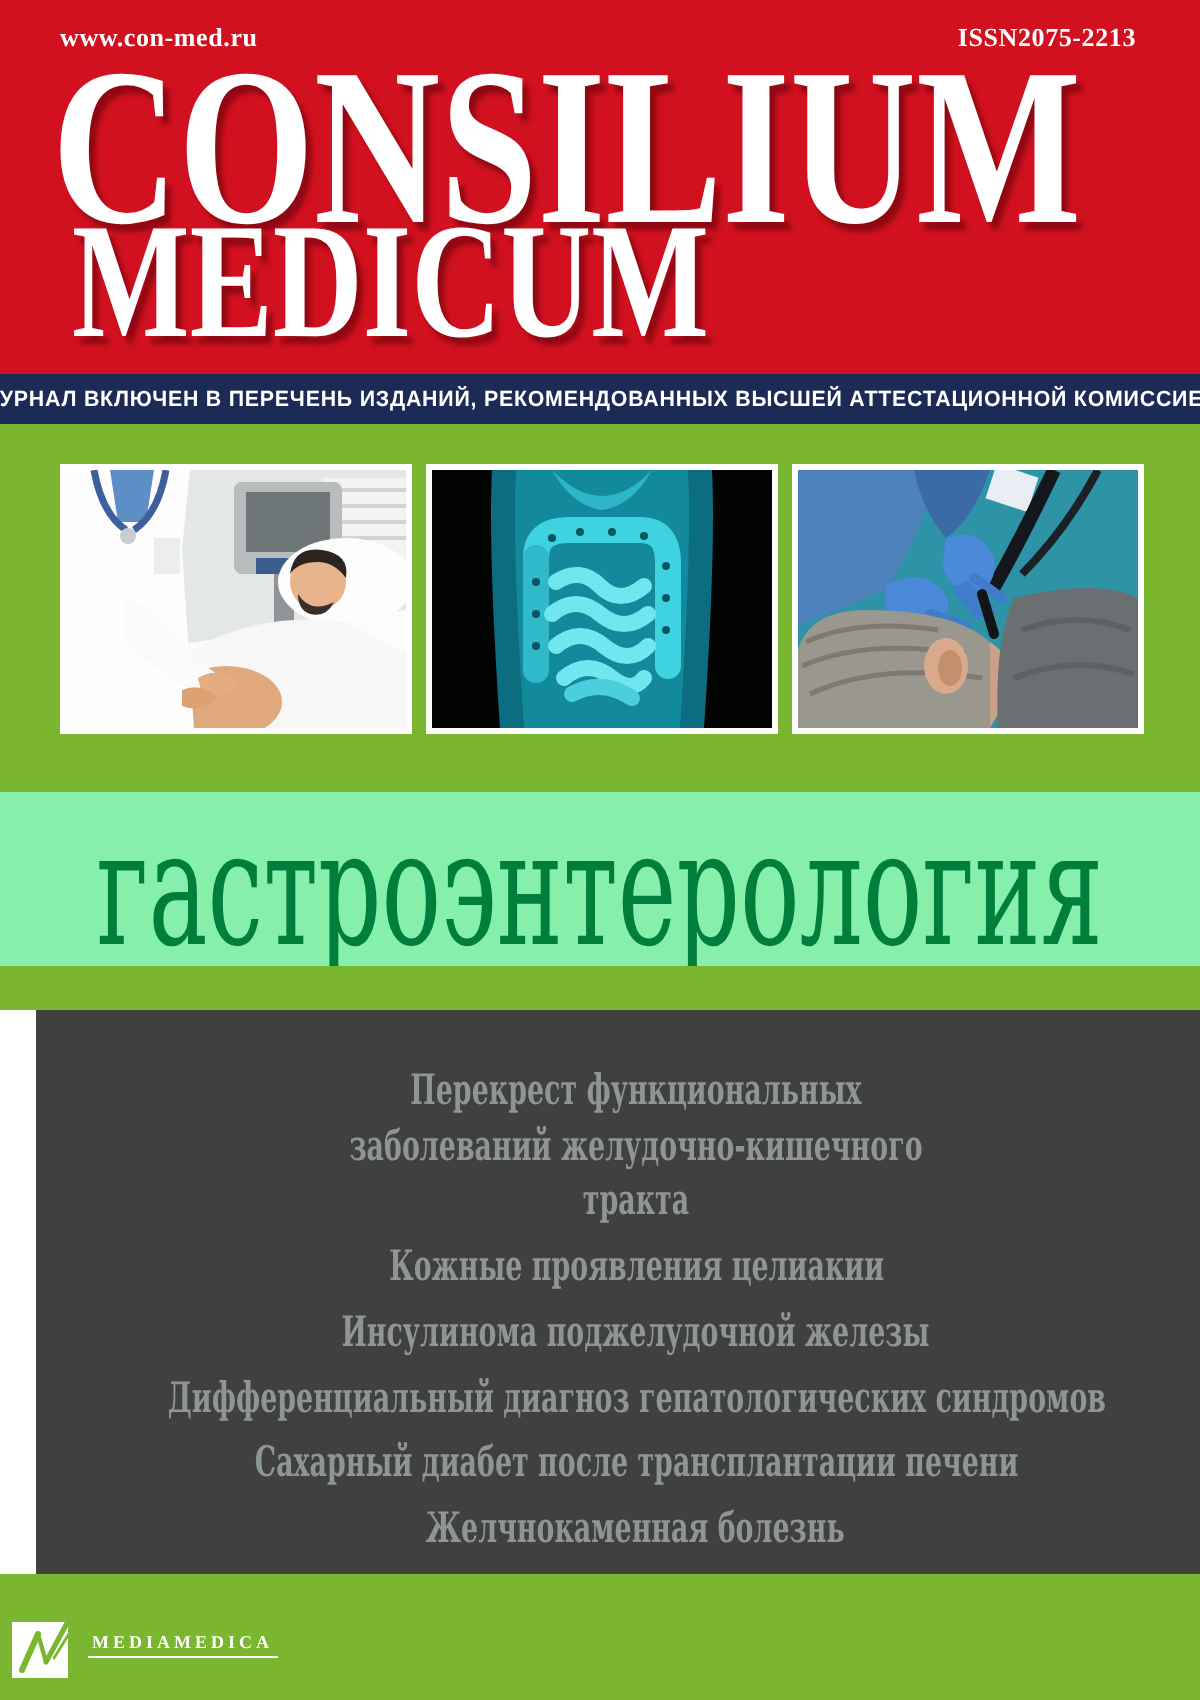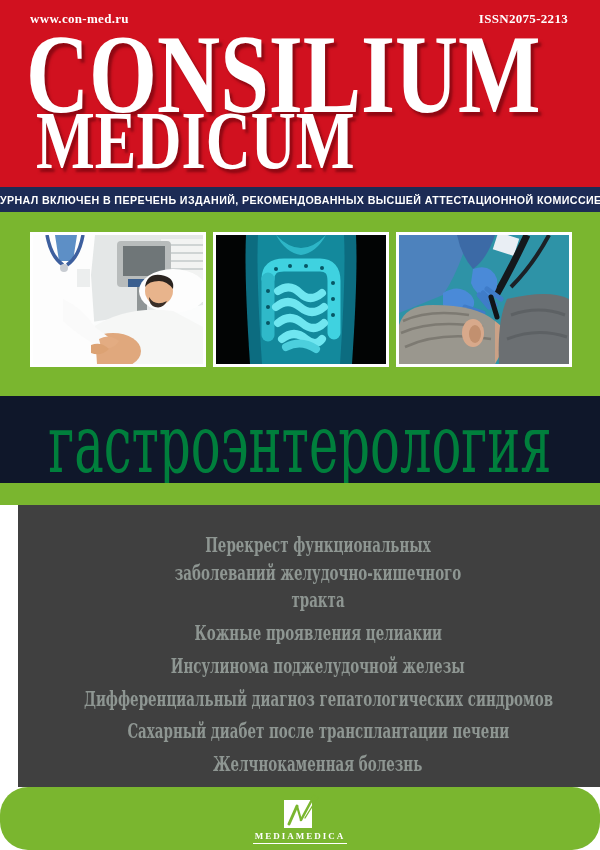--- a/index.html
+++ b/index.html
@@ -6,24 +6,24 @@
   .page{
     position:relative;width:600px;height:850px;margin:0 auto;
     background:#fff;overflow:hidden;
     font-family:"Liberation Serif",serif;
   }
   
   .band{position:absolute;left:0;width:600px;}
   .band-red{top:0;height:187px;background:#d1111f;}
   .band-navy{top:187px;height:25px;background:#1c2b55;display:flex;align-items:center;justify-content:center;}
   .band-photos{top:212px;height:184px;background:#7ab62f;}
-  .band-title{top:396px;height:87px;background:#0f172a;display:flex;align-items:center;justify-content:center;}
+  .band-title{top:396px;height:87px;background:#86efac;display:flex;align-items:center;justify-content:center;}
   .band-strip{top:483px;height:22px;background:#7ab62f;}
   .band-articles{top:505px;height:282px;background:#404040;display:flex;flex-direction:column;align-items:center;padding-top:26px;box-sizing:border-box;gap:5px;margin-left:18px;}
-  .band-footer{top:787px;height:63px;background:#7ab62f;display:flex;flex-direction:column;align-items:center;justify-content:flex-start;padding-top:6px;box-sizing:border-box;border-radius:28px;}
+  .band-footer{top:787px;height:63px;background:#7ab62f;display:flex;flex-direction:row;align-items:center;justify-content:flex-start;padding-top:6px;box-sizing:border-box;}
   
   .topbar{position:absolute;top:11px;left:30px;right:32px;display:flex;justify-content:space-between;
     color:#fff;font-size:13px;font-weight:bold;letter-spacing:.3px;}
   .masthead-1{
     position:absolute;left:26px;top:18px;color:#fff;font-weight:bold;
     font-size:112px;line-height:1;white-space:nowrap;
     transform:scaleX(.78);transform-origin:left top;
     text-shadow:4px 4px 3px rgba(90,0,10,.55);
   }
   .masthead-2{

